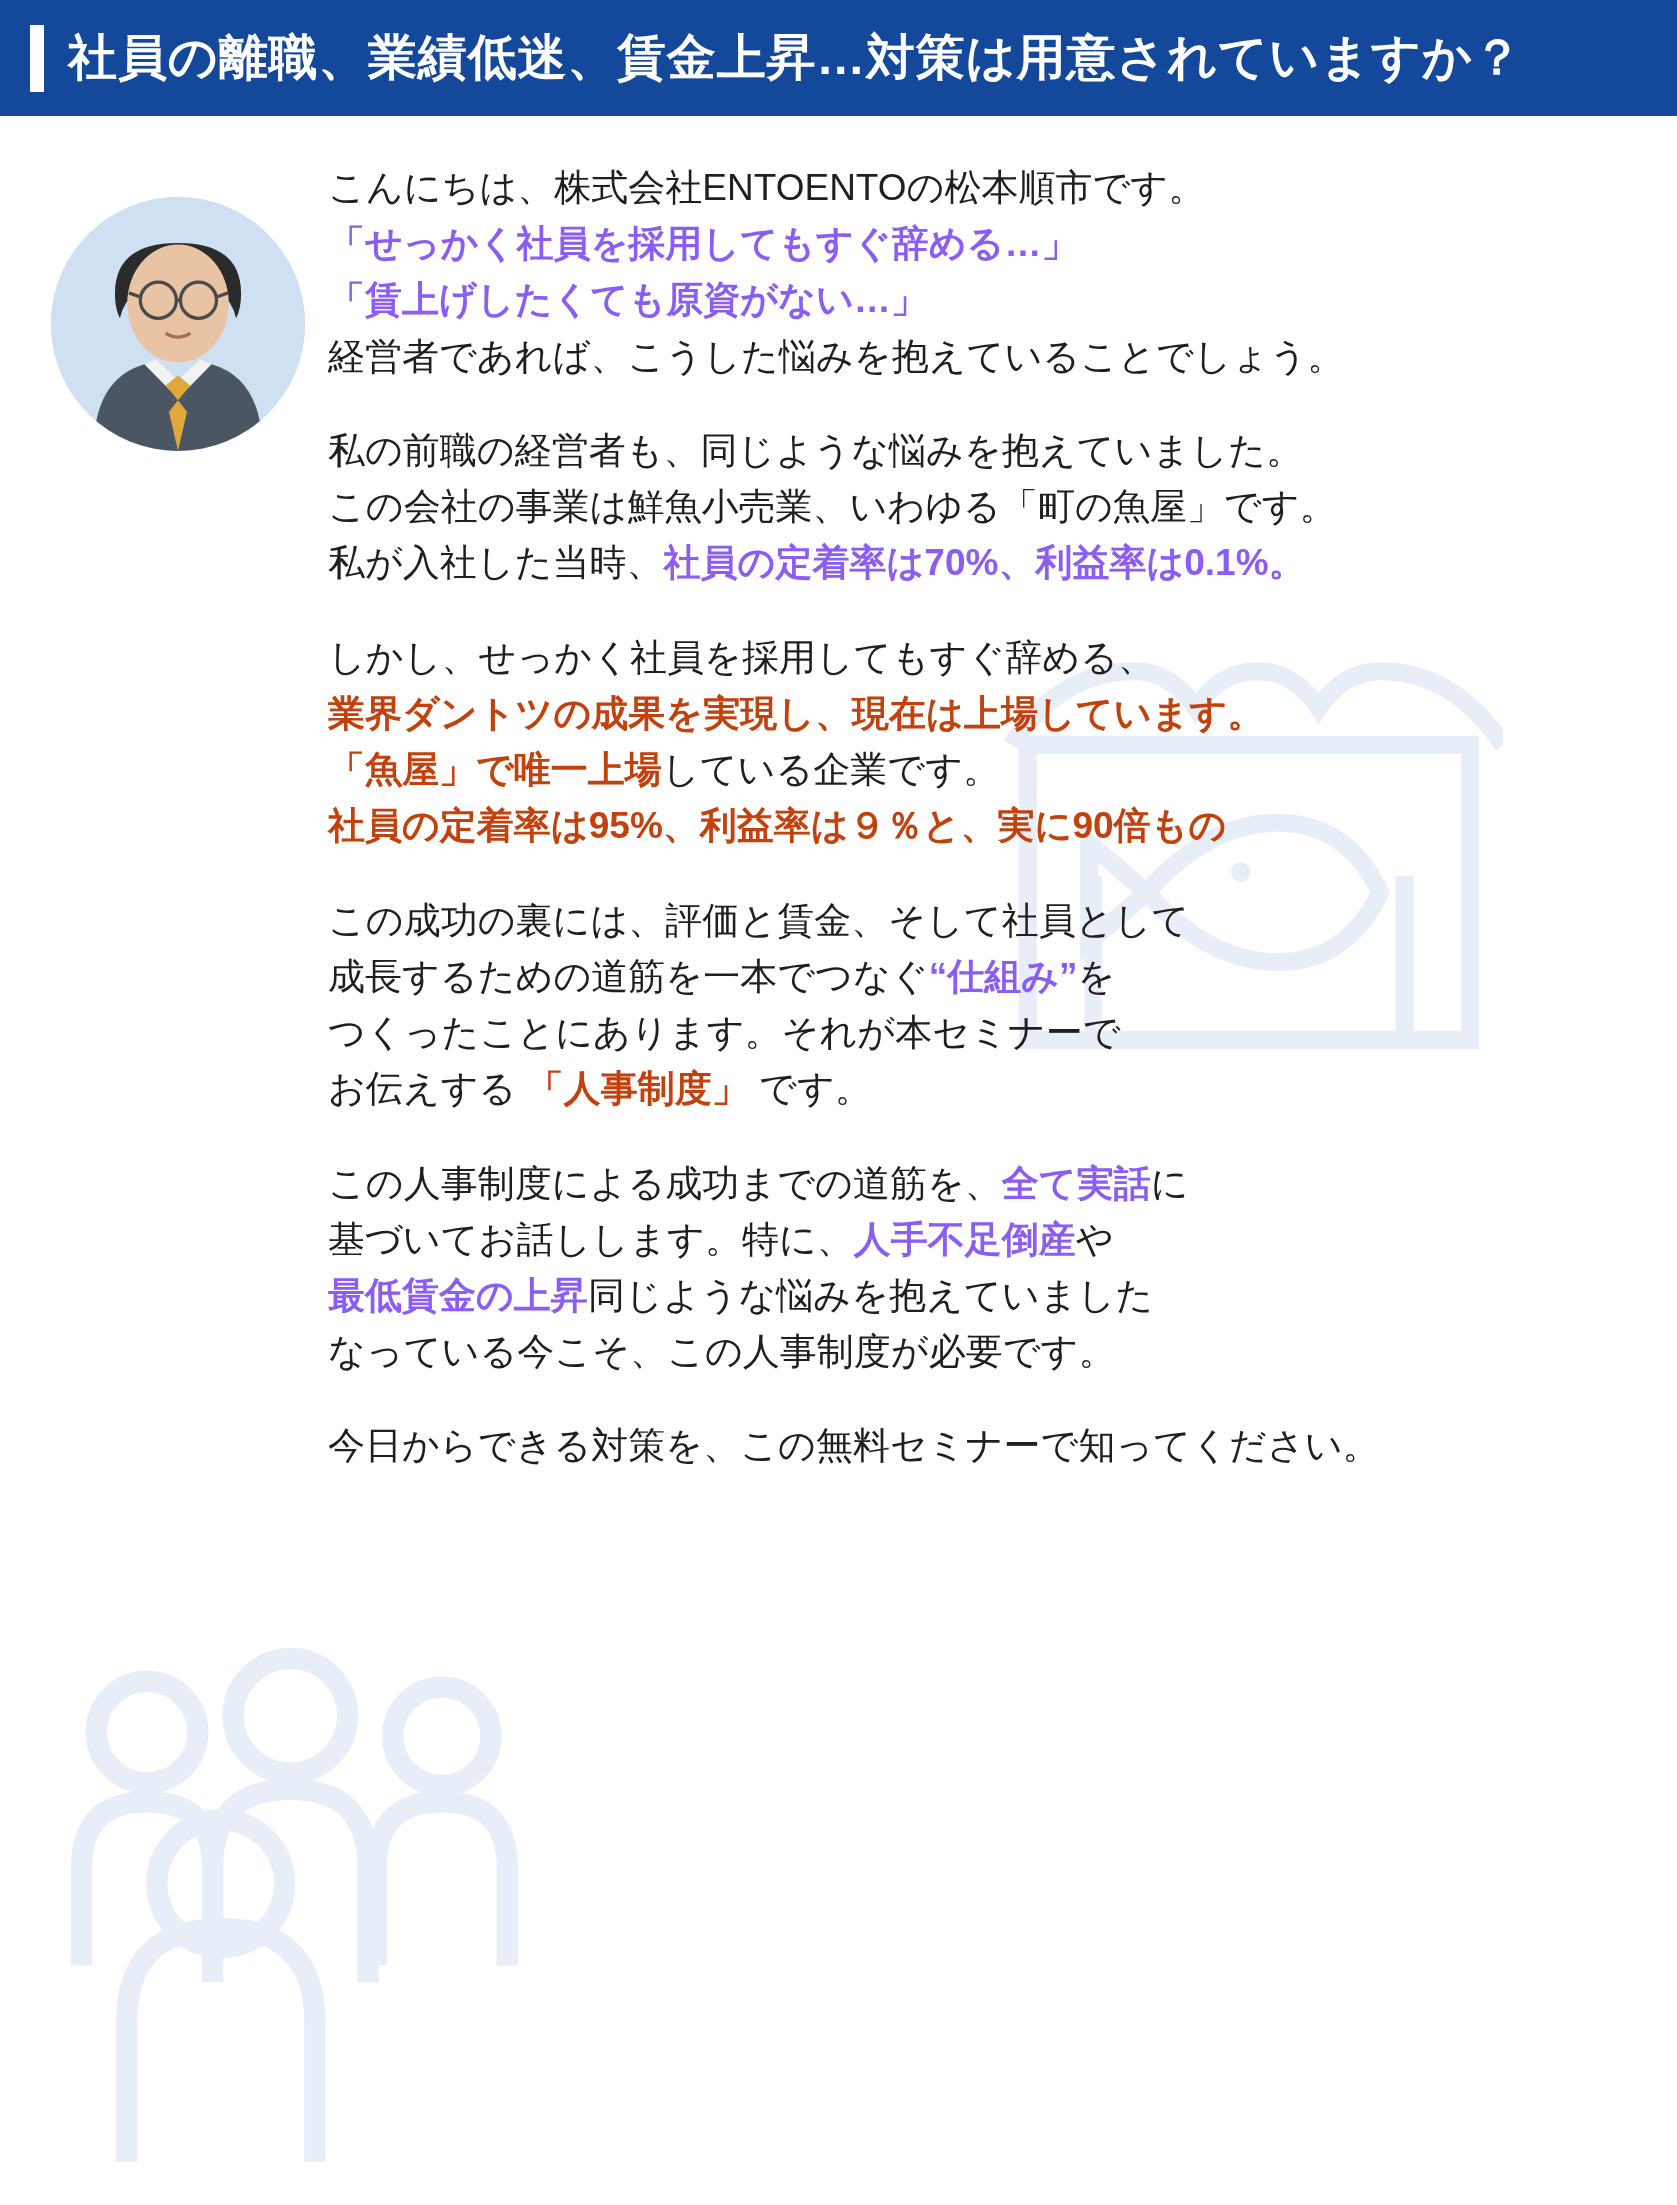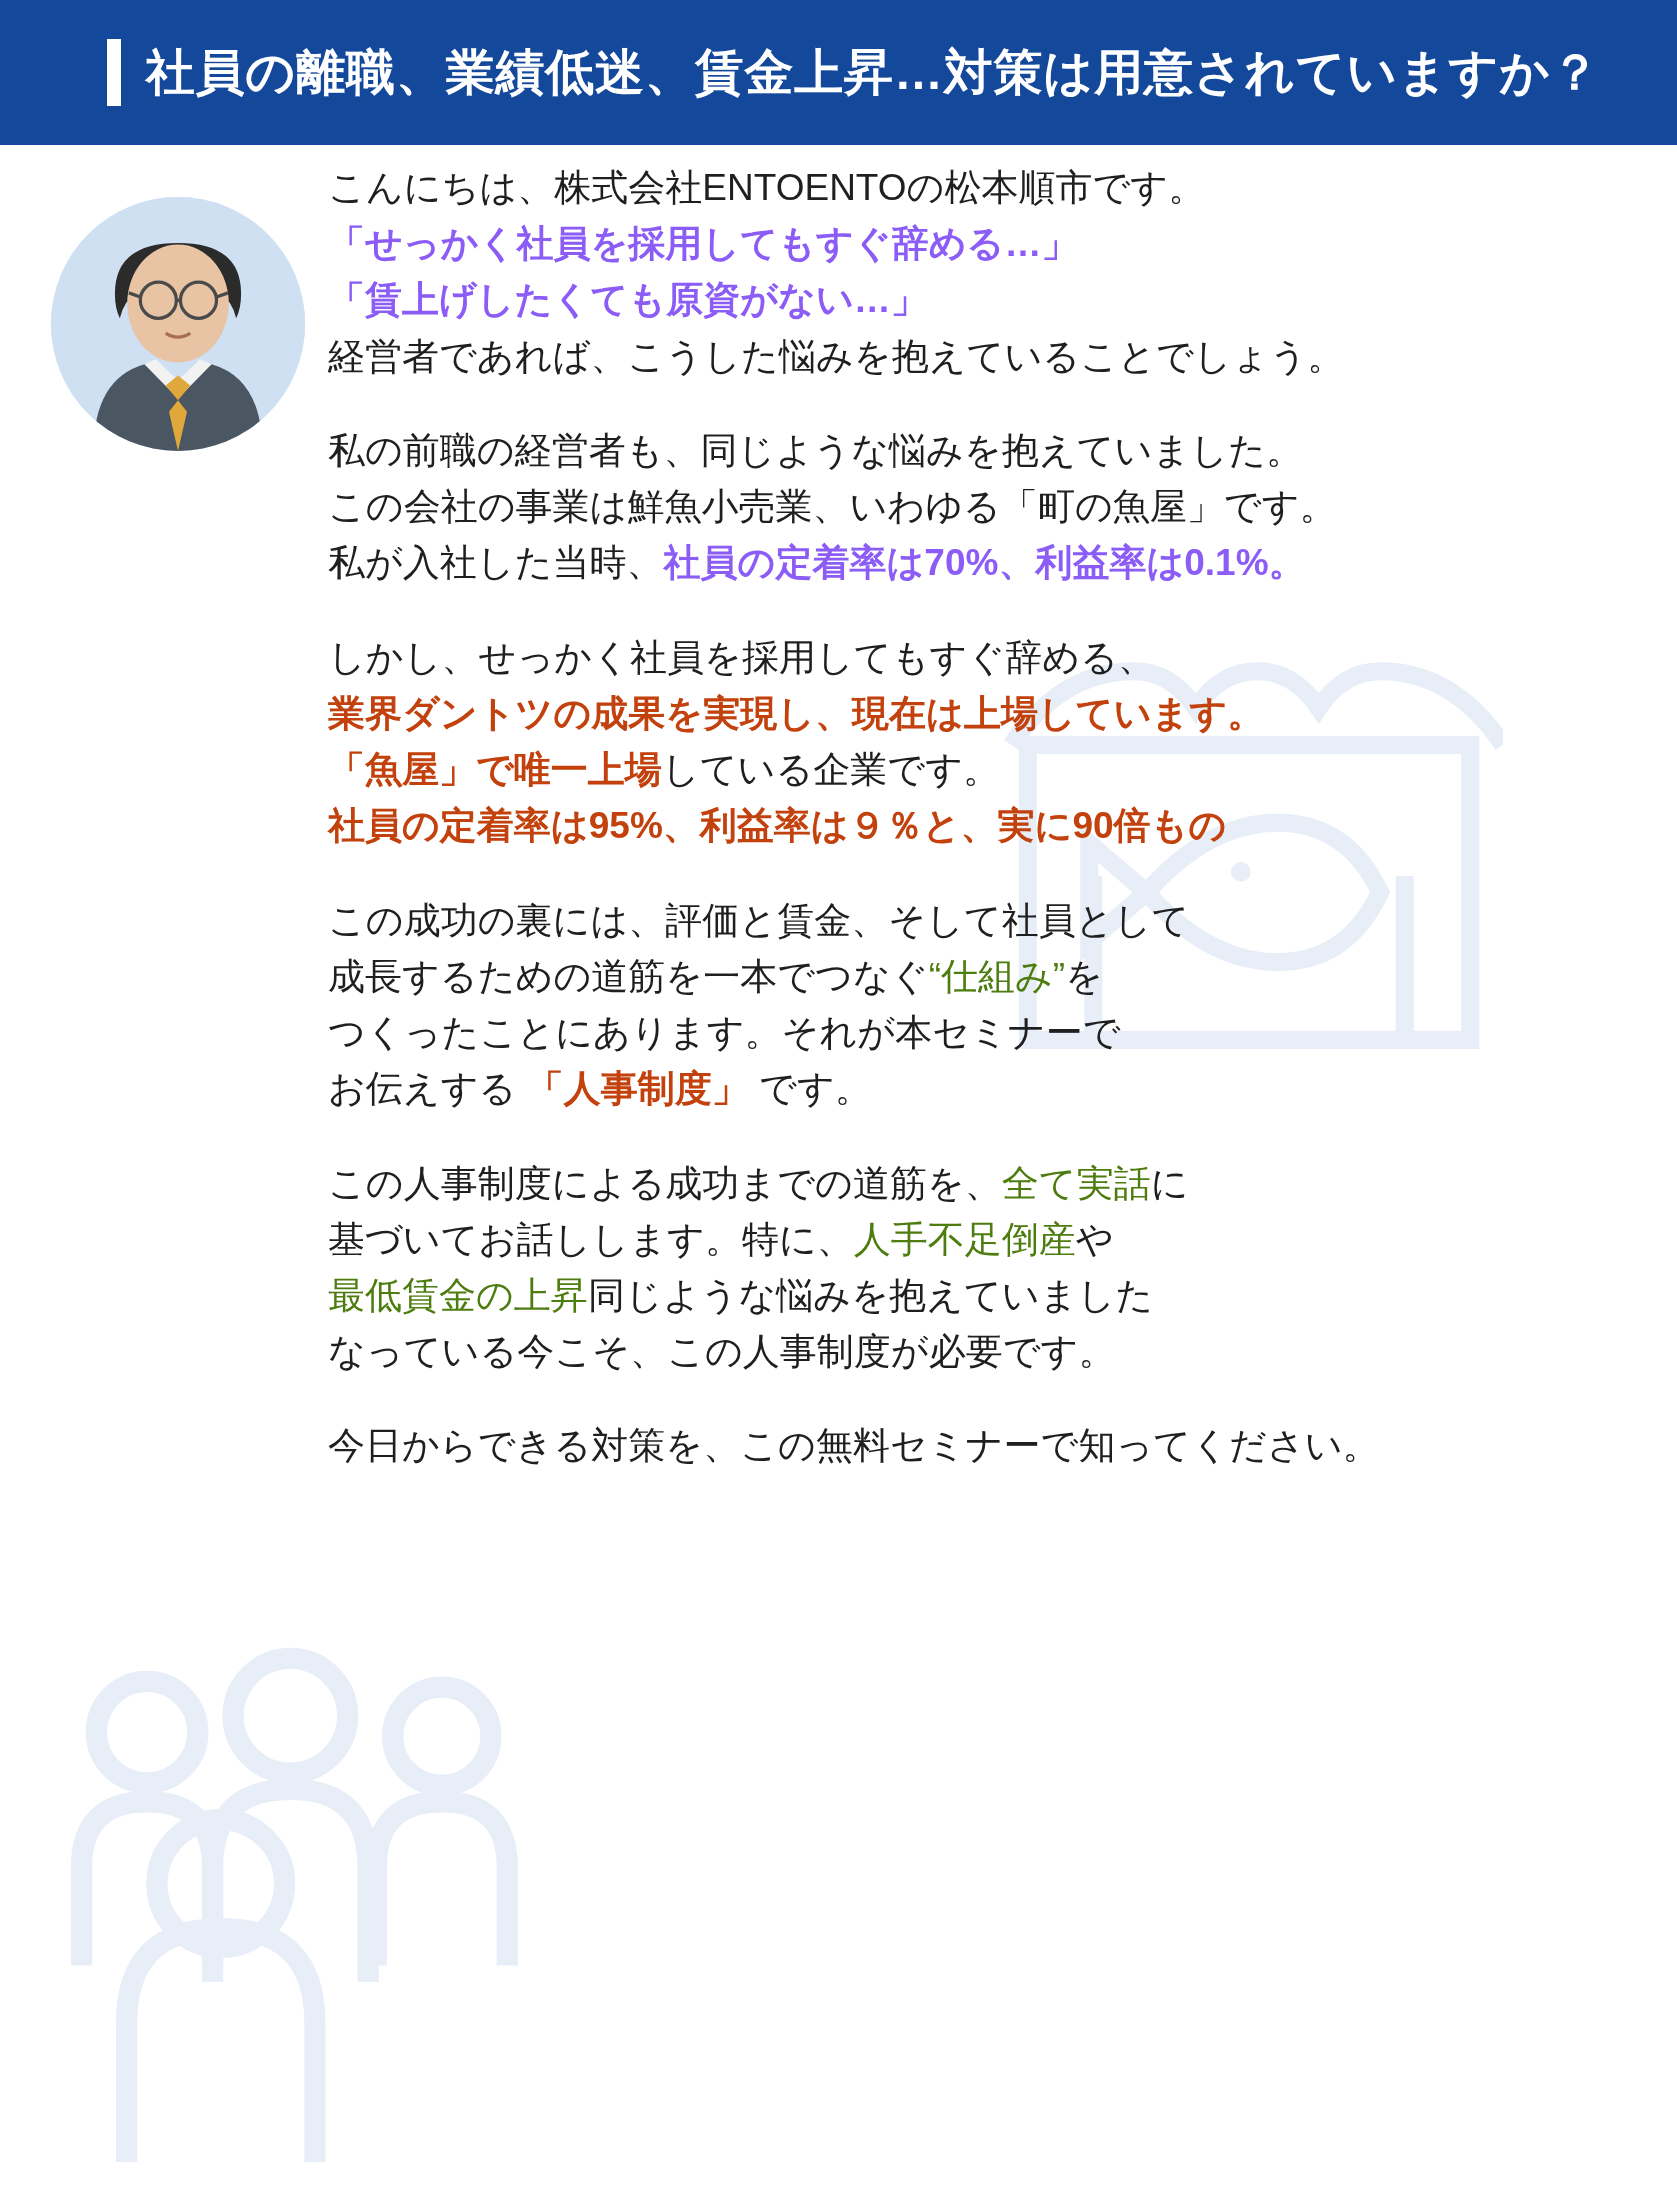--- a/index.html
+++ b/index.html
@@ -15,25 +15,24 @@
     position: relative;
     overflow: hidden;
   }
 
   
   .header-banner {
     position: absolute;
     top: 0;
     left: 0;
     width: 1678px;
-    height: 145px;
+    height: 116px;
     background: #13489b;
     display: flex;
     align-items: center;
-    justify-content: center;
   }
   .header-accent {
     width: 14px;
     height: 67px;
     background: #ffffff;
     margin-left: 29.5px;
     flex: 0 0 auto;
   }
   .header-title {
     color: #ffffff;
@@ -103,22 +102,22 @@
 
   .blue-bold {
     color: #8b5cf6;
     font-weight: bold;
   }
   .red-bold {
     color: #c2410c;
     font-weight: bold;
   }
   .black-bold {
-    color: #4d7c0f;
-    font-weight: normal;
+    color: #8b5cf6;
+    font-weight: bold;
   }
 </style>
 </head>
 <body>
 
 <div class="header-banner">
   <div class="header-accent"></div>
   <div class="header-title">社員の離職、業績低迷、賃金上昇…対策は用意されていますか？</div>
 </div>
 

